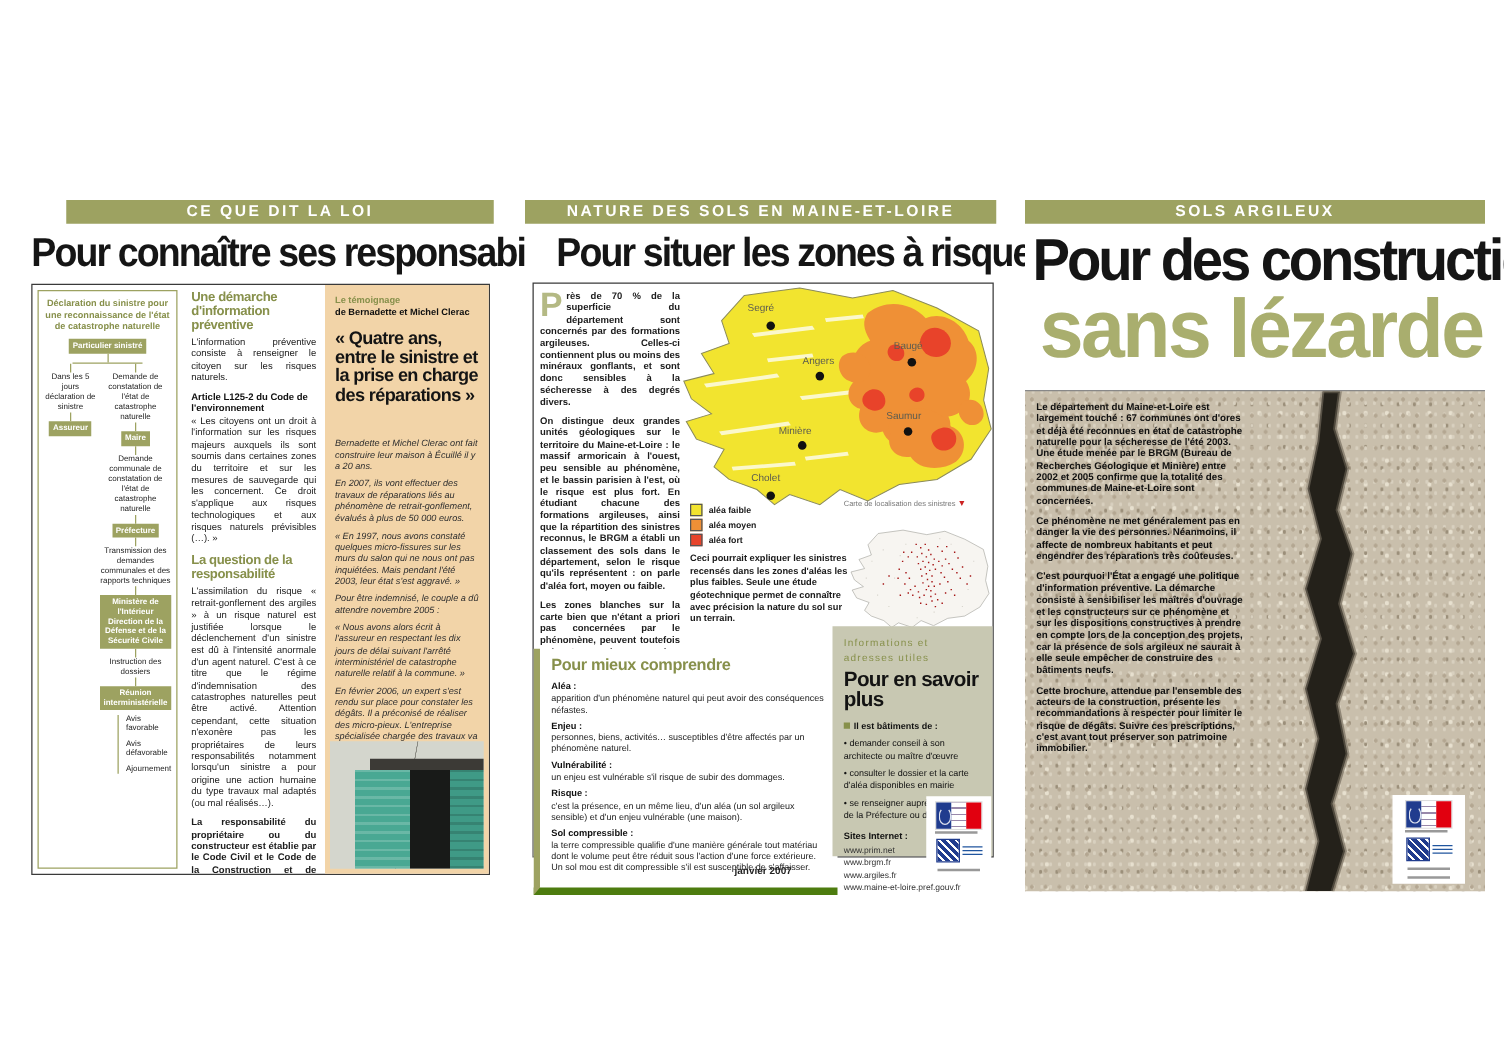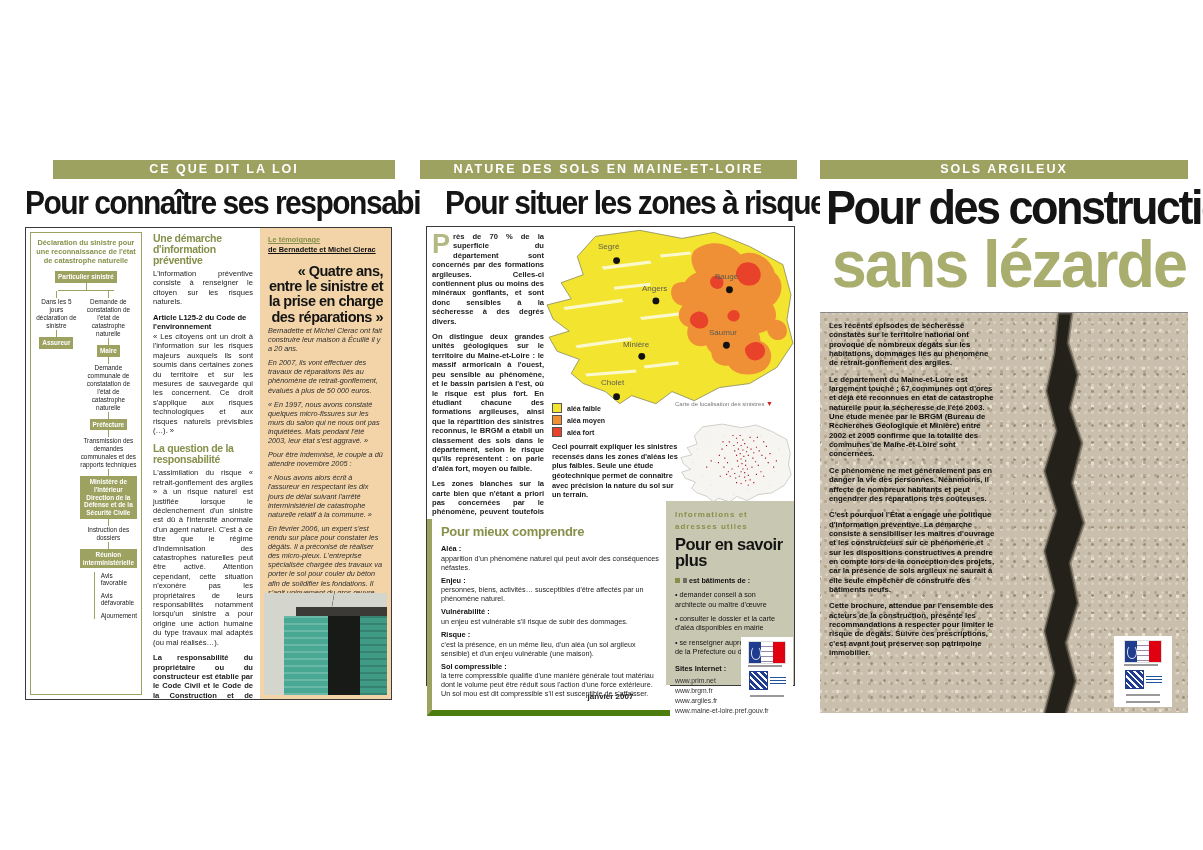--- a/index.html
+++ b/index.html
@@ -32,23 +32,23 @@
   .fc-h{height:1px;background:#9da261;margin:0 24px 0 24px;}
   .fc-split{display:flex;}
   .fc-col{flex:1;padding:0 1px;}
   .fc-outcomes{margin:4px 0 0 14px;text-align:left;border-left:1px solid #9da261;padding-left:6px;}
   .fc-outcomes div{margin-bottom:6px;font-size:6.4px;color:#222;}
   
   .p1-mid{flex:1;padding:5px 7px 4px 7px;box-sizing:border-box;overflow:hidden;}
   
   .p1-right{width:131px;background:#f2d4a8;padding:7px 8px 6px 8px;box-sizing:border-box;
             position:relative;overflow:hidden;}
-  .tm-label{font-size:7.4px;font-weight:bold;line-height:1.35;text-decoration:underline;}
+  .tm-label{font-size:7.4px;font-weight:bold;line-height:1.35;}
   .tm-quote{font-weight:bold;font-size:14.5px;line-height:1.05;letter-spacing:-0.5px;
-            margin:9px 0 1px 0;color:#141414;text-align:right;}
+            margin:9px 0 25px 0;color:#141414;}
   .tm-p{font-style:italic;font-size:7.3px;line-height:1.25;color:#2e2e2e;margin:0 0 5px 0;}
   .photo-window{position:absolute;left:4px;right:4px;bottom:4px;height:102px;background:#d4d6cd;overflow:hidden;}
   .pw-wall{position:absolute;inset:0;
      background-image:linear-gradient(100deg,transparent 49.5%,#8a8a82 49.7% 50.1%,transparent 50.3%);}
   .pw-lintel{position:absolute;left:26%;right:0;top:14%;height:9%;background:#3c3a36;}
   .pw-open{position:absolute;left:52%;width:26%;top:23%;bottom:0;background:#181a18;}
   .pw-shutter-l{position:absolute;left:16%;width:36%;top:23%;bottom:0;background:#49a893;
      background-image:repeating-linear-gradient(180deg,rgba(255,255,255,.18) 0 2px,transparent 2px 7px);}
   .pw-shutter-r{position:absolute;left:78%;right:0;top:23%;bottom:0;background:#3f9a86;
      background-image:repeating-linear-gradient(180deg,rgba(0,0,0,.15) 0 2px,transparent 2px 7px);}
@@ -70,21 +70,21 @@
   .small-map-cap{position:absolute;left:248px;top:173px;width:122px;font-size:6px;color:#777;}
   .small-map-cap .mark{color:#c22;font-size:7px;}
   #small-map{position:absolute;left:252px;top:184px;width:114px;height:104px;}
   .glossary{position:absolute;left:0;top:292px;width:243px;border-left:5px solid #9da261;
             border-bottom:6px solid #4d7c0f;padding:5px 8px 8px 9px;box-sizing:border-box;background:#fff;}
   .glossary h3{margin:0 0 5px 0;font-size:13px;color:#87904b;letter-spacing:-0.3px;}
   .g-term{font-weight:bold;font-size:7.4px;line-height:1.3;}
   .g-def{font-size:7.2px;line-height:1.25;margin-bottom:4px;color:#1c1c1c;}
   .sidebar{position:absolute;right:0;top:274px;width:128px;height:184px;background:#c8c8b2;
            box-sizing:border-box;padding:8px 8px 4px 9px;}
-  .sb-kicker{color:#87904b;font-weight:bold;font-size:8px;letter-spacing:1px;line-height:1.5;}
+  .sb-kicker{color:#87904b;font-weight:normal;font-size:8px;letter-spacing:1px;line-height:1.5;}
   .sb-title{font-weight:bold;font-size:16.5px;line-height:0.95;letter-spacing:-0.5px;
             margin:4px 0 8px 0;color:#131313;}
   .sb-intro{font-size:7.2px;font-weight:bold;margin-bottom:5px;}
   .sb-intro .tick{display:inline-block;width:5px;height:5px;background:#87904b;margin-right:3px;}
   .sb-li{font-size:7.2px;line-height:1.3;margin-bottom:5px;}
   .sb-sites-label{font-size:7.4px;font-weight:bold;margin:7px 0 3px 0;}
   .sb-site{font-size:6.8px;line-height:1.5;color:#333;display:block;text-decoration:none;}
   .logo-stack{position:absolute;background:#fff;display:flex;flex-direction:column;gap:4px;
               align-items:center;padding:4px 3px;}
   #p2-logos{right:1px;bottom:-16px;width:46px;}
@@ -349,21 +349,20 @@
   <div class="bar">SOLS ARGILEUX</div>
   <div id="p3-t1">Pour des constructions</div>
   <div id="p3-t2">sans lézarde</div>
   <div id="p3-photo">
     <svg id="crack" viewBox="0 0 368 400" preserveAspectRatio="none">
       <path d="M238,0 L252,0 L248,30 L258,62 L250,95 L262,130 L252,170 L264,210 L250,250 L258,290 L246,330 L256,368 L246,400 L224,400 L234,360 L224,318 L234,278 L224,238 L236,198 L224,158 L236,118 L226,78 L234,40 Z" fill="#24211a"></path>
       <path d="M238,0 L252,0 L248,30 L258,62 L250,95 L262,130 L252,170 L264,210 L250,250 L258,290 L246,330 L256,368 L246,400" fill="none" stroke="#6b6253" stroke-width="3" opacity="0.6"></path>
       <path d="M224,400 L234,360 L224,318 L234,278 L224,238 L236,198 L224,158 L236,118 L226,78 L234,40 L238,0" fill="none" stroke="#8b8272" stroke-width="3" opacity="0.5"></path>
     </svg>
     <div class="p3-text">
-      <p>Les récents épisodes de sécheresse constatés sur le territoire national ont provoqué de nombreux dégâts sur les habitations, dommages liés au phénomène de retrait-gonflement des argiles.</p>
       <p>Le département du Maine-et-Loire est largement touché : 67 communes ont d'ores et déjà été reconnues en état de catastrophe naturelle pour la sécheresse de l'été 2003. Une étude menée par le BRGM (Bureau de Recherches Géologique et Minière) entre 2002 et 2005 confirme que la totalité des communes de Maine-et-Loire sont concernées.</p>
       <p>Ce phénomène ne met généralement pas en danger la vie des personnes. Néanmoins, il affecte de nombreux habitants et peut engendrer des réparations très coûteuses.</p>
       <p>C'est pourquoi l'État a engagé une politique d'information préventive. La démarche consiste à sensibiliser les maîtres d'ouvrage et les constructeurs sur ce phénomène et sur les dispositions constructives à prendre en compte lors de la conception des projets, car la présence de sols argileux ne saurait à elle seule empêcher de construire des bâtiments neufs.</p>
       <p>Cette brochure, attendue par l'ensemble des acteurs de la construction, présente les recommandations à respecter pour limiter le risque de dégâts. Suivre ces prescriptions, c'est avant tout préserver son patrimoine immobilier.</p>
     </div>
     <div class="logo-stack" id="p3-logos">
       <div>
         <div class="rf-flag">
             <div class="rf-b"></div>
             <div class="rf-w"></div>

